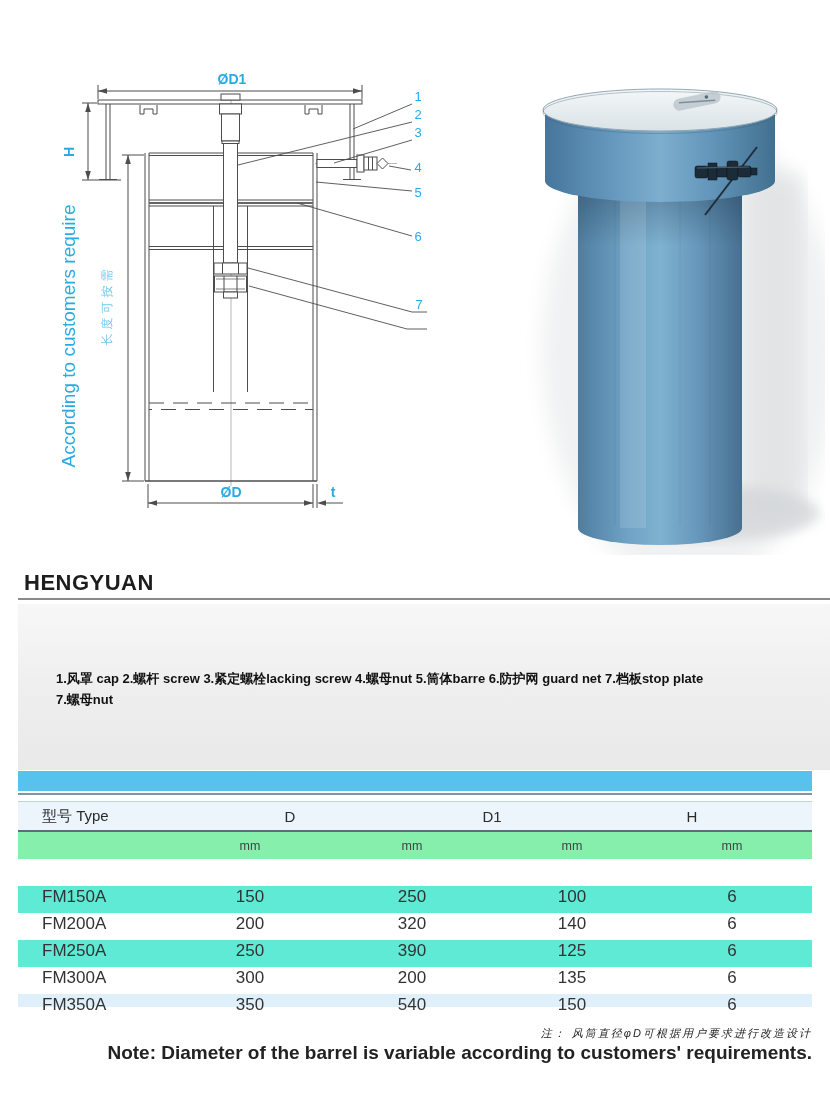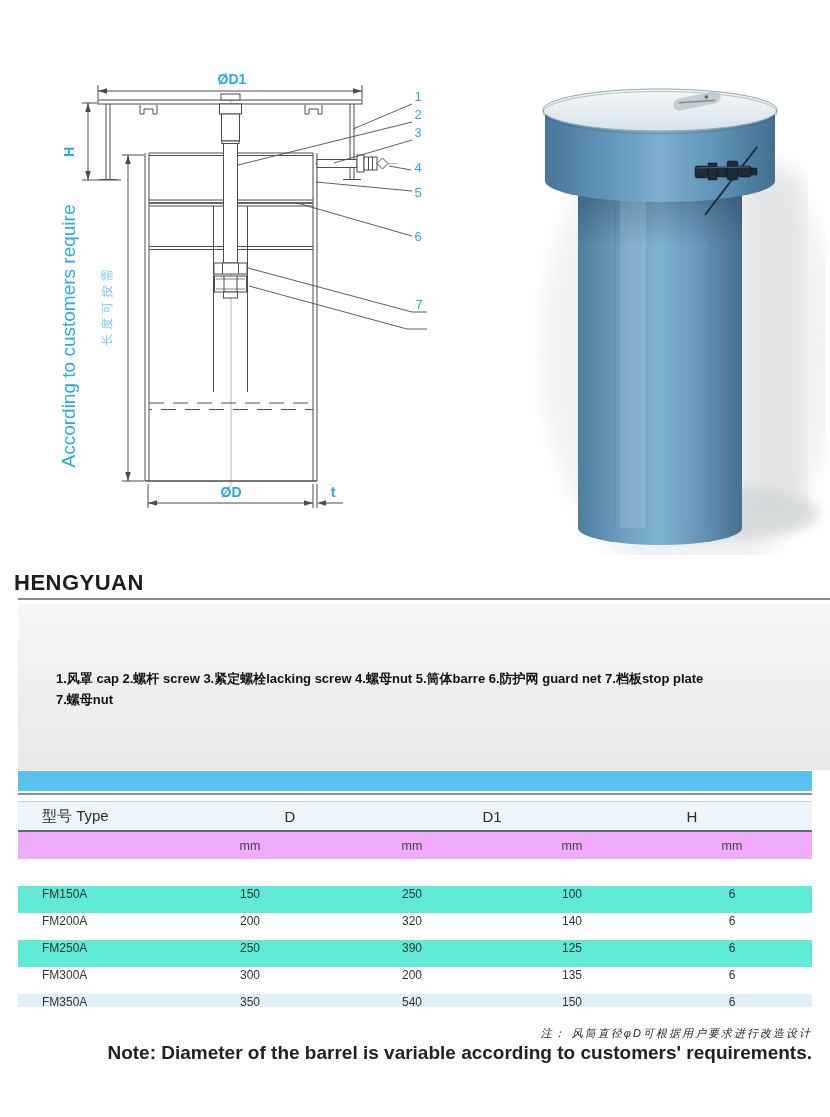--- a/index.html
+++ b/index.html
@@ -12,47 +12,47 @@
   .callout{fill:#29ABE2;font-family:"Liberation Sans",sans-serif;font-size:13px;}
   .vert-note-en{position:absolute;left:-90px;top:324px;width:320px;height:24px;
       transform:rotate(-90deg);color:#29ABE2;font-size:19px;text-align:center;white-space:nowrap;}
   .vert-note-cn{position:absolute;left:60px;top:298px;width:92px;height:15px;
       transform:rotate(-90deg);color:#72C9EF;font-size:12px;letter-spacing:4px;text-align:center;white-space:nowrap;}
 
   
   #photo-svg{position:absolute;left:495px;top:55px;}
 
   
-  #brand{position:absolute;left:14px;top:570px;font-size:22px;font-weight:bold;
+  #brand{position:absolute;left:24px;top:570px;font-size:22px;font-weight:bold;
          letter-spacing:.5px;color:#1d1d1d;}
   #brand-rule{position:absolute;left:18px;top:598px;width:812px;height:2px;background:#8a8a8a;}
 
   
   #parts-block{position:absolute;left:18px;top:604px;width:828px;height:166px;
       background:linear-gradient(180deg,#f7f7f7 0%,#eeeeee 55%,#e9e9e9 100%);}
   #parts-text{padding:64px 60px 0 38px;font-size:13px;font-weight:bold;color:#111;
       line-height:21px;max-width:690px;}
 
   
   #table-wrap{position:absolute;left:18px;top:771px;width:794px;}
   .t-banner{height:20px;background:#57C2ED;}
   .t-gap2{height:2px;background:#fff;}
   .t-rule{height:2px;background:#7E95A4;}
   .t-gap6{height:6px;background:#fff;}
   .t-header,.t-units,.t-row{display:grid;grid-template-columns:150px 164px 160px 160px 160px;
       align-items:center;}
   .t-header{height:28px;background:#EDF5FC;border-top:1px solid #c3d3dd;border-bottom:2px solid #5b6d7a;gap:40px;}
-  .t-units{height:27px;background:#f0abfc;}
+  .t-units{height:27px;background:#86efac;}
   .t-row{height:27px;}
   .t-row.alt{background:#5eead4;}
   .t-empty{height:13px;background:#DFF0FA;}
   .hcell{font-size:15px;color:#2b2b2b;text-align:center;}
   .hcell.c0{text-align:left;padding-left:24px;}
   .ucell{font-size:12.5px;color:#444;text-align:center;}
-  .cell{font-size:12px;color:#333;text-align:center;margin-top:28px;}
+  .cell{font-size:17px;color:#333;text-align:center;margin-top:28px;}
   .cell.c0{text-align:left;padding-left:24px;}
 
   
   #notes{position:absolute;right:18px;top:1024px;text-align:right;color:#1e1e1e;}
   #note-cn{font-size:11px;letter-spacing:2px;line-height:19px;font-style:italic;}
   #note-en{font-size:19px;line-height:19px;font-weight:bold;color:#222;}
 </style>
 </head>
 <body>
 

